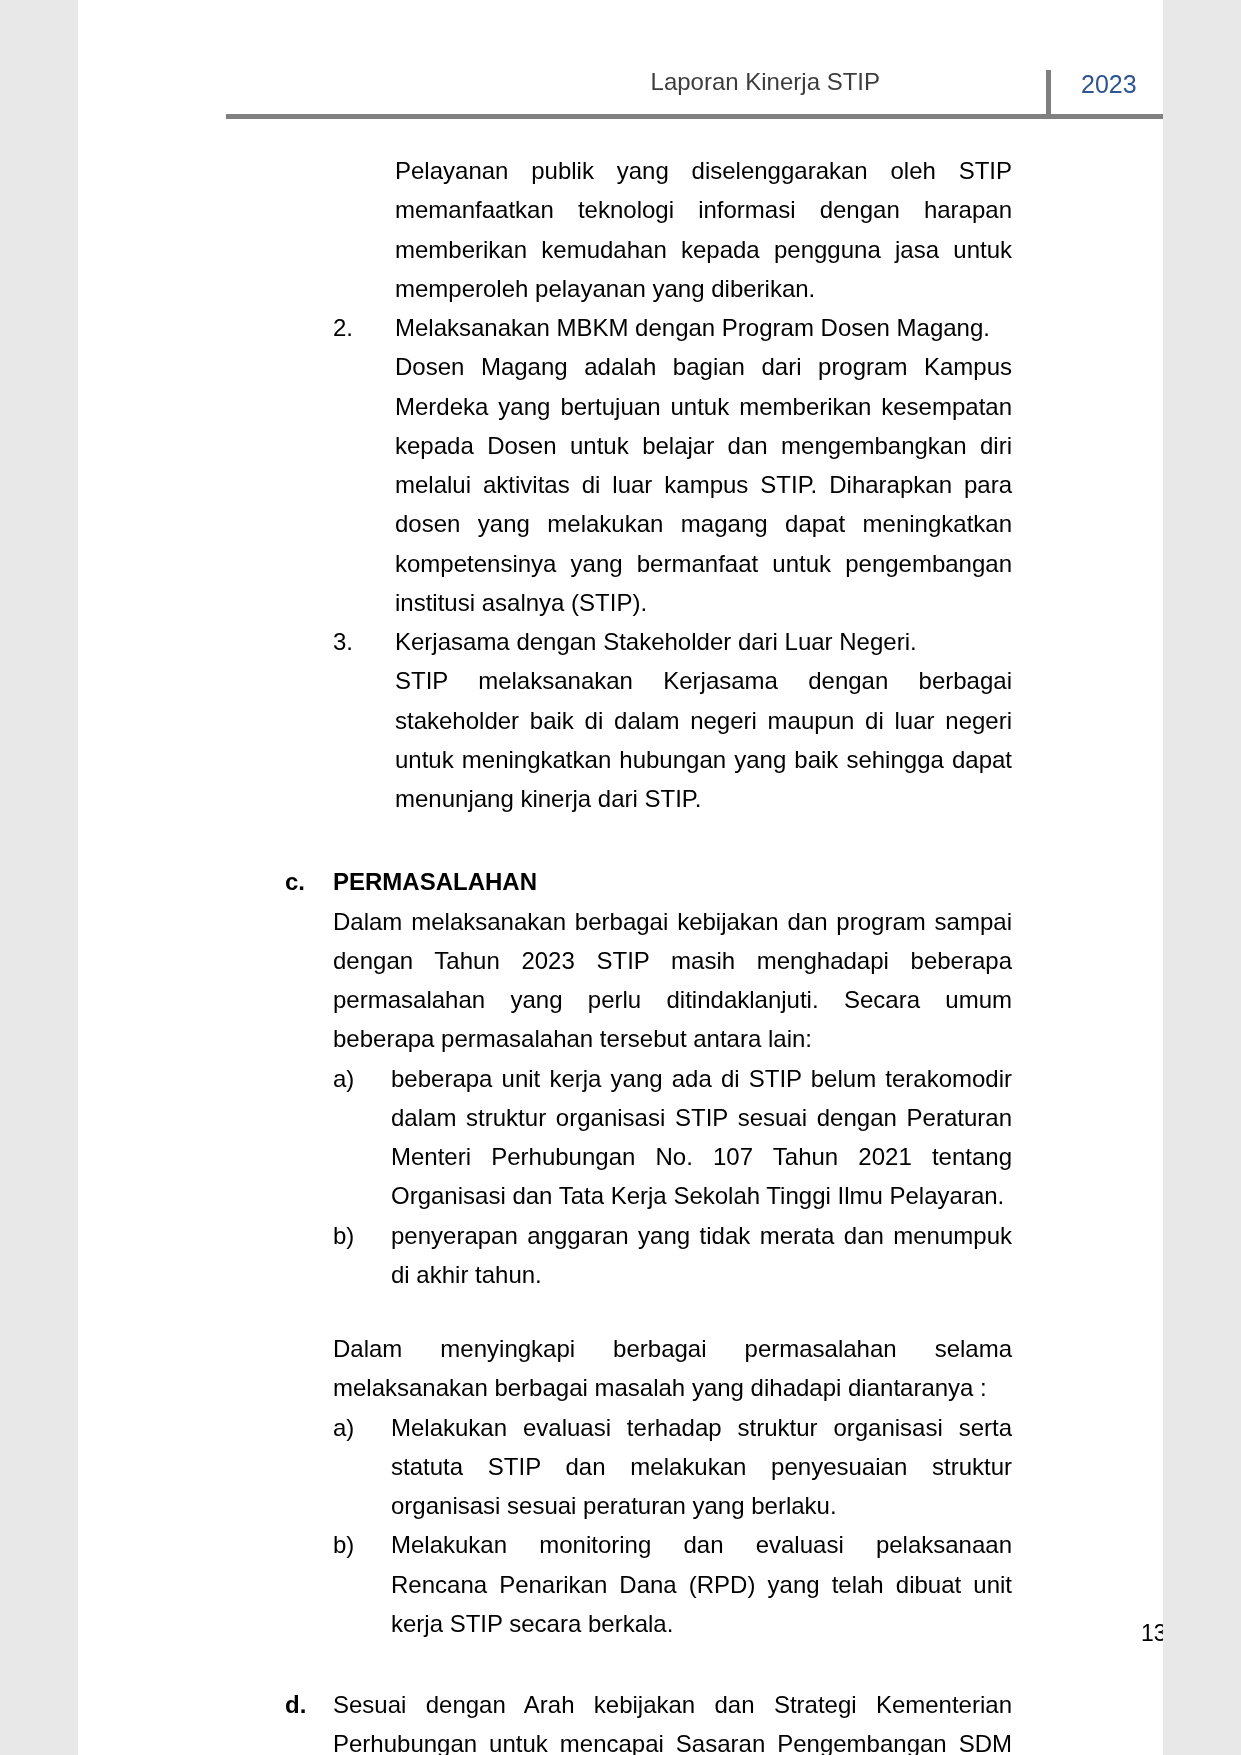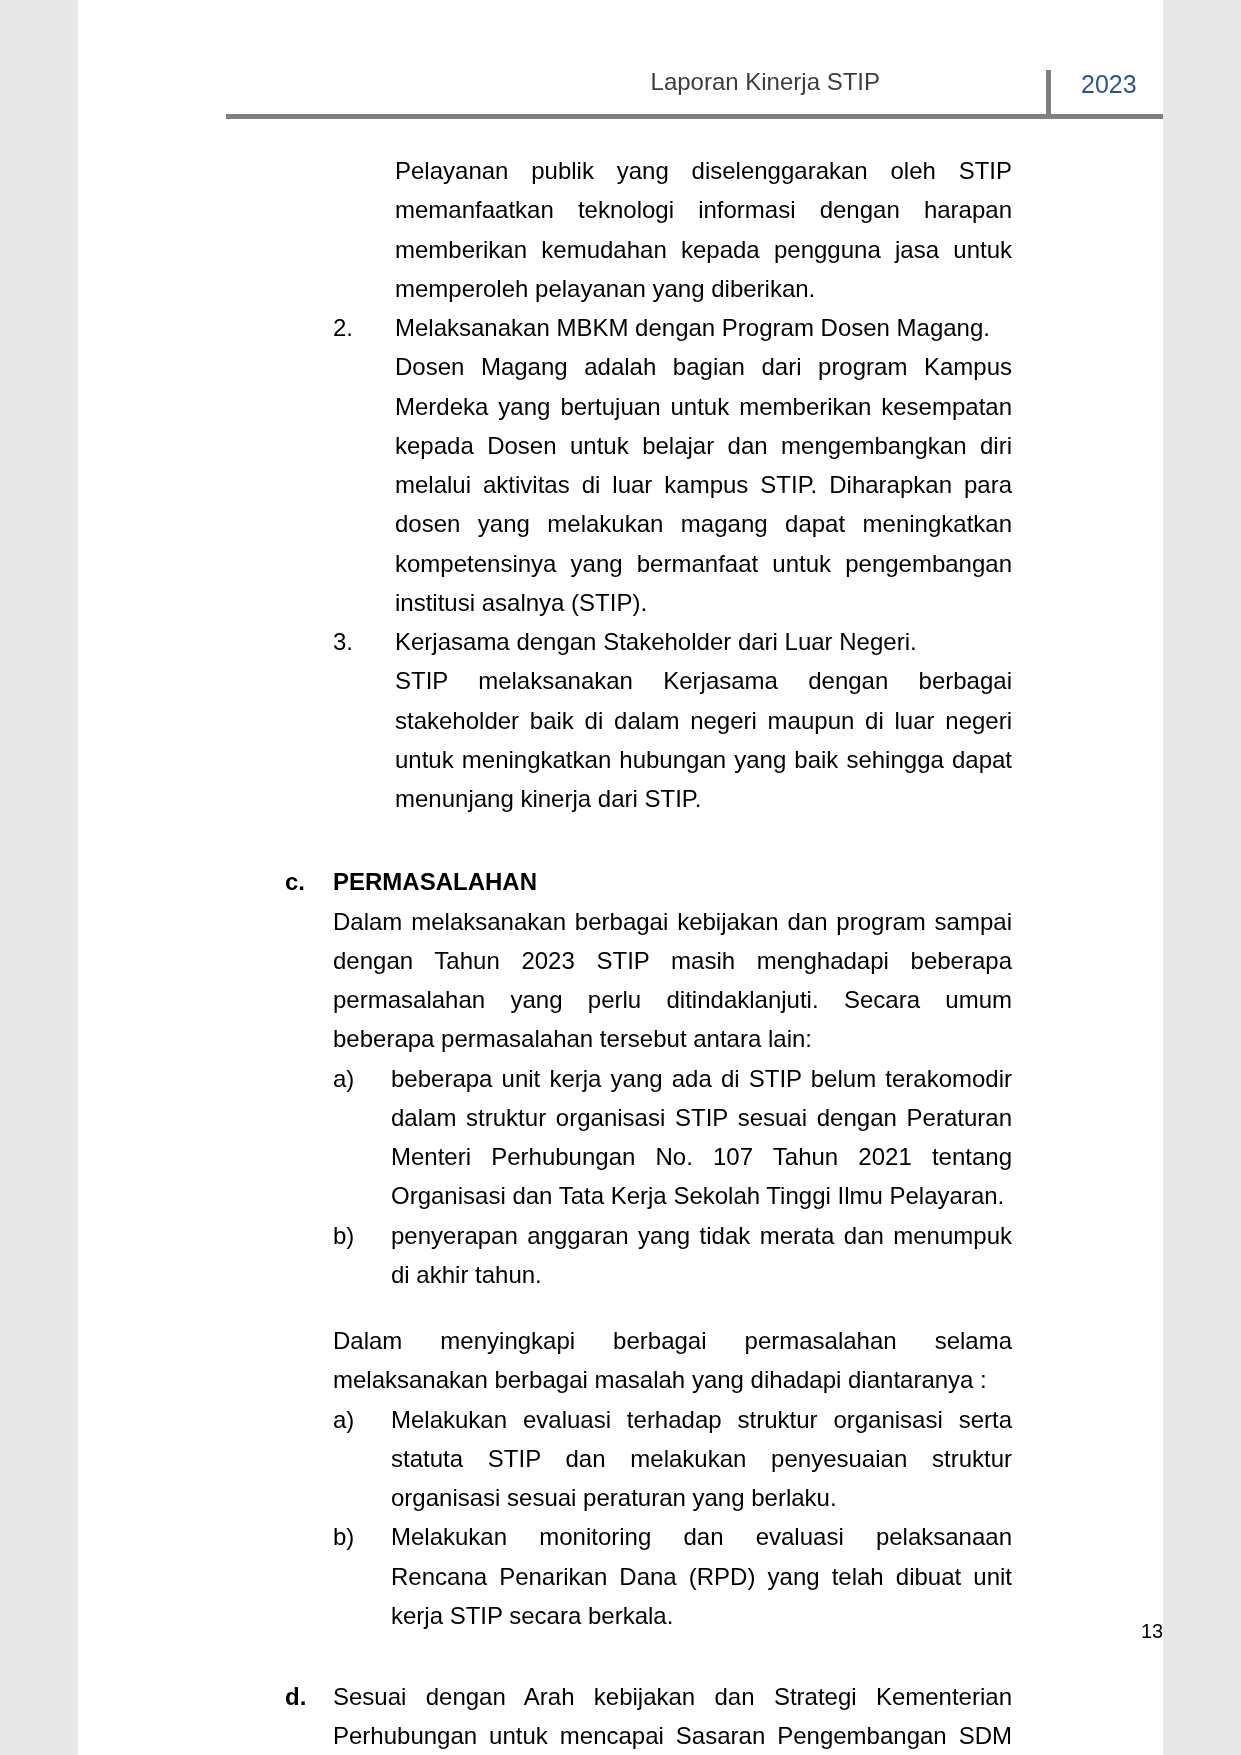--- a/index.html
+++ b/index.html
@@ -56,31 +56,31 @@
   .num-col { width: 62px; flex: 0 0 62px; }
   .item-body { flex: 1; min-width: 0; }
   .item-title { text-align: left; }
 
   .section-row { display: flex; }
   .sec-c { margin-top: 44px; }
   .sec-d { margin-top: 42px; }
   .sec-label { width: 48px; flex: 0 0 48px; font-weight: bold; }
   .sec-body { flex: 1; min-width: 0; }
   .sec-title { font-weight: bold; text-align: left; }
-  .mt-para { margin-top: 27px; }
+  .mt-para { margin-top: 35px; }
 
   .sub-item { display: flex; }
   .sub-marker { width: 45px; flex: 0 0 45px; }
   .sub-text { flex: 1; min-width: 0; margin-left: 13px; }
 
   
   .page-number {
     position: absolute;
     left: 1063px; top: 1620px;
-    font-size: 20px;
+    font-size: 23px;
   }
 </style>
 </head>
 <body>
 
 <div class="page">
 
   <div class="header">
     <span class="header-title">Laporan Kinerja STIP</span>
     <span class="header-vbar"></span>

